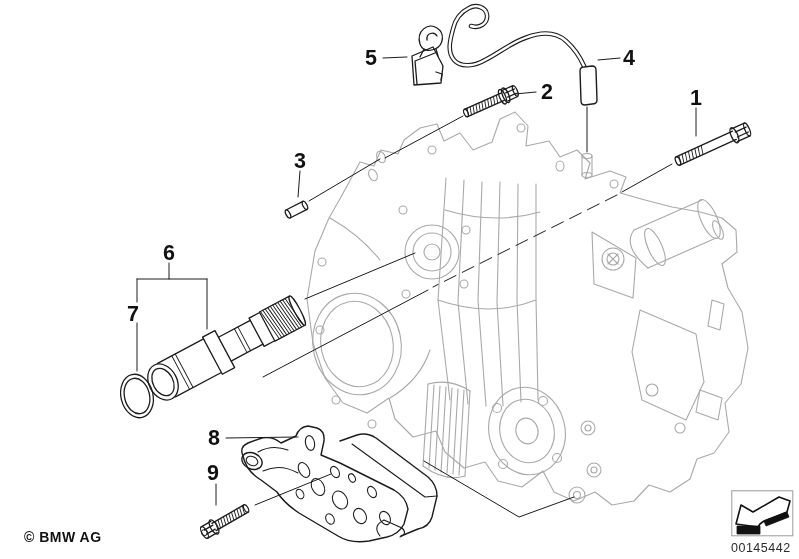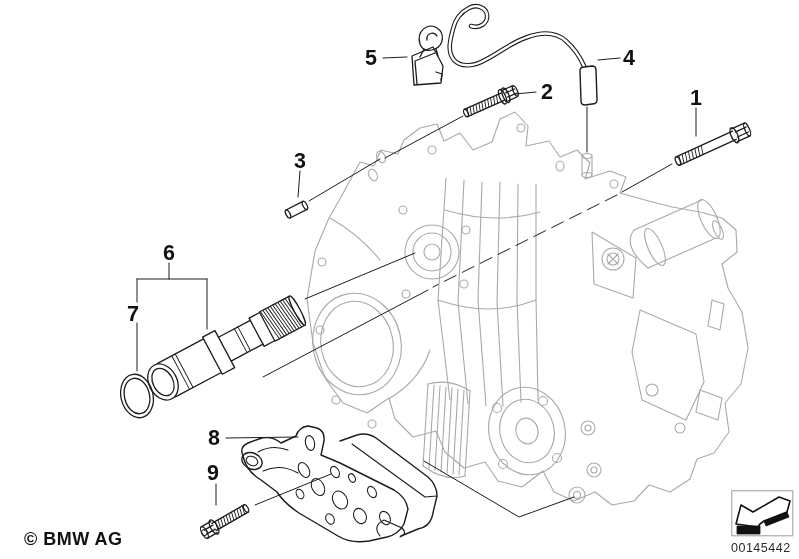--- a/index.html
+++ b/index.html
@@ -2,21 +2,21 @@
 <html><head>
 <meta charset="utf-8">
 <style>
   html,body{margin:0;padding:0;background:#fff;}
   .stage{
     position:relative;width:799px;height:559px;background:#fff;
     font-family:"Liberation Sans",sans-serif;overflow:hidden;
   }
   .stage svg{position:absolute;left:0;top:0;}
   .copyright{
-    position:absolute;left:24px;top:529px;font-size:18px;font-weight:bold;
+    position:absolute;left:24px;top:529px;font-size:14px;font-weight:bold;
     color:#111;letter-spacing:0.5px;
   }
   .docnum{
     position:absolute;left:731px;top:541px;width:62px;text-align:left;
     font-size:12.5px;color:#2b2b2b;letter-spacing:0.5px;
   }
   .arrowbox{position:absolute;left:731px;top:490px;}
   .callout-text{
     font-family:"Liberation Sans",sans-serif;font-weight:bold;
     font-size:21.5px;fill:#111;

